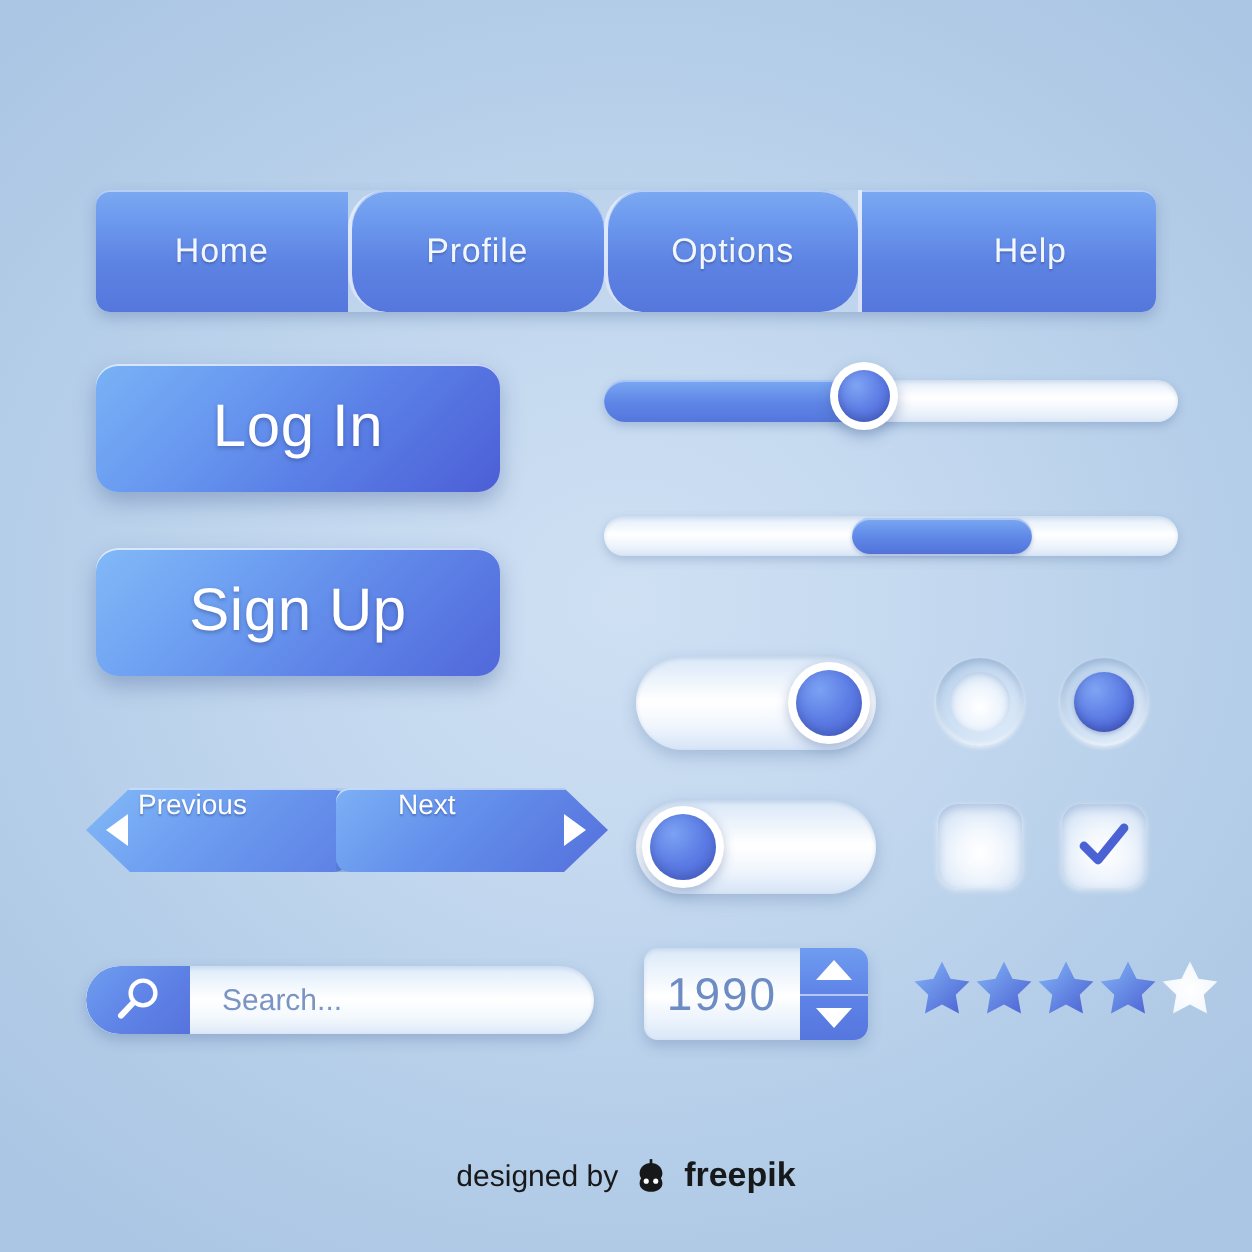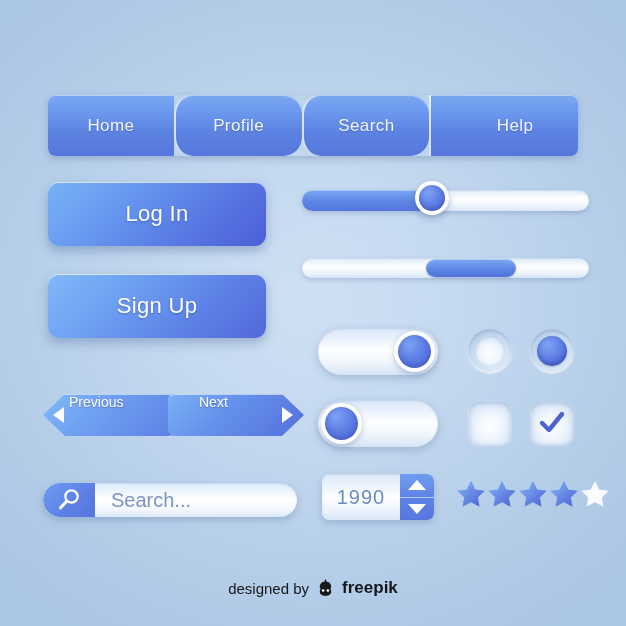--- a/index.html
+++ b/index.html
@@ -50,28 +50,28 @@
     border-radius: 19px;
   }
   .nav-item + .nav-item { border-left: 2px solid rgba(255,255,255,.78); }
   .nav-item:first-child { border-radius: 7px 0 0 7px; }
   .nav-item:last-child  { border-radius: 0 7px 7px 0; padding-left: 21px; }
 
   
   .bigbtn {
     position: absolute;
     left: 48px;
-    width: 218px;
+    width: 202px;
     height: 64px;
     border-radius: 11px;
     display: flex;
     align-items: center;
     justify-content: center;
     color: #fff;
-    font-size: 22px;
+    font-size: 30px;
     letter-spacing: .3px;
     text-shadow: 0 1px 2px rgba(35,50,105,.40);
     background: linear-gradient(135deg, #79b2f5 0%, #6a9cf1 28%, #5a7fe6 60%, #4c5ed6 100%);
     box-shadow: 0 5px 11px rgba(60,85,140,.34), inset 0 1px 0 rgba(255,255,255,.70);
   }
   #btn-login  { top: 182px; }
   #btn-signup { top: 274px;
     background: linear-gradient(135deg, #82b9f7 0%, #6fa2f2 30%, #5f86e8 62%, #5168da 100%);
   }
 
@@ -251,39 +251,39 @@
   }
   .search-iconbox {
     width: 52px; height: 34px;
     display: flex; align-items: center; justify-content: center;
     background: linear-gradient(135deg, #6f9ef1 0%, #5e82e6 55%, #5673dd 100%);
     border-radius: 17px 0 0 17px;
   }
   .search-placeholder {
     padding-left: 16px;
     color: #7a94c4;
-    font-size: 20px;
+    font-size: 15px;
   }
 
   
   .stepper {
     position: absolute;
     left: 322px; top: 474px;
     width: 112px; height: 46px;
     border-radius: 7px;
     display: flex;
     overflow: hidden;
     background: linear-gradient(to bottom, #dbe9f9 0%, #ffffff 52%, #eaf2fc 80%, #d8e6f7 100%);
     box-shadow: 0 3px 7px rgba(70,100,150,.28), inset 0 1px 2px rgba(120,150,190,.22);
   }
   .stepper-value {
     flex: 1;
     display: flex; align-items: center; justify-content: center;
     color: #6d8cc4;
-    font-size: 20px;
+    font-size: 23px;
     letter-spacing: 1px;
   }
   .stepper-arrows {
     width: 34px;
     display: flex;
     flex-direction: column;
     background: linear-gradient(to bottom, #6f9cf0 0%, #5e84e7 50%, #5676de 100%);
   }
   .stepper-arrow {
     flex: 1;
@@ -332,21 +332,21 @@
 <div id="stage">
 
   <div class="navbar">
     <div class="nav-item">
       <span>Home</span>
     </div>
     <div class="nav-item">
       <span>Profile</span>
     </div>
     <div class="nav-item">
-      <span>Search</span>
+      <span>Options</span>
     </div>
     <div class="nav-item">
       <span>Help</span>
     </div>
   </div>
 
   <div class="bigbtn" id="btn-login">
     <span>Log In</span>
   </div>
   <div class="bigbtn" id="btn-signup">

